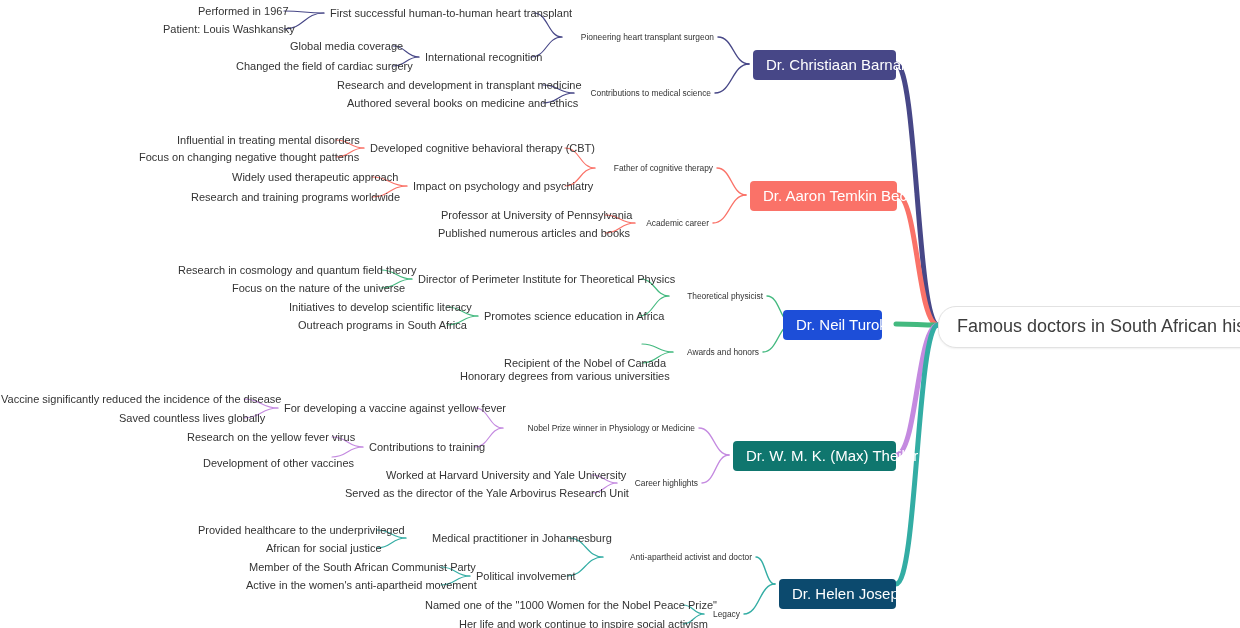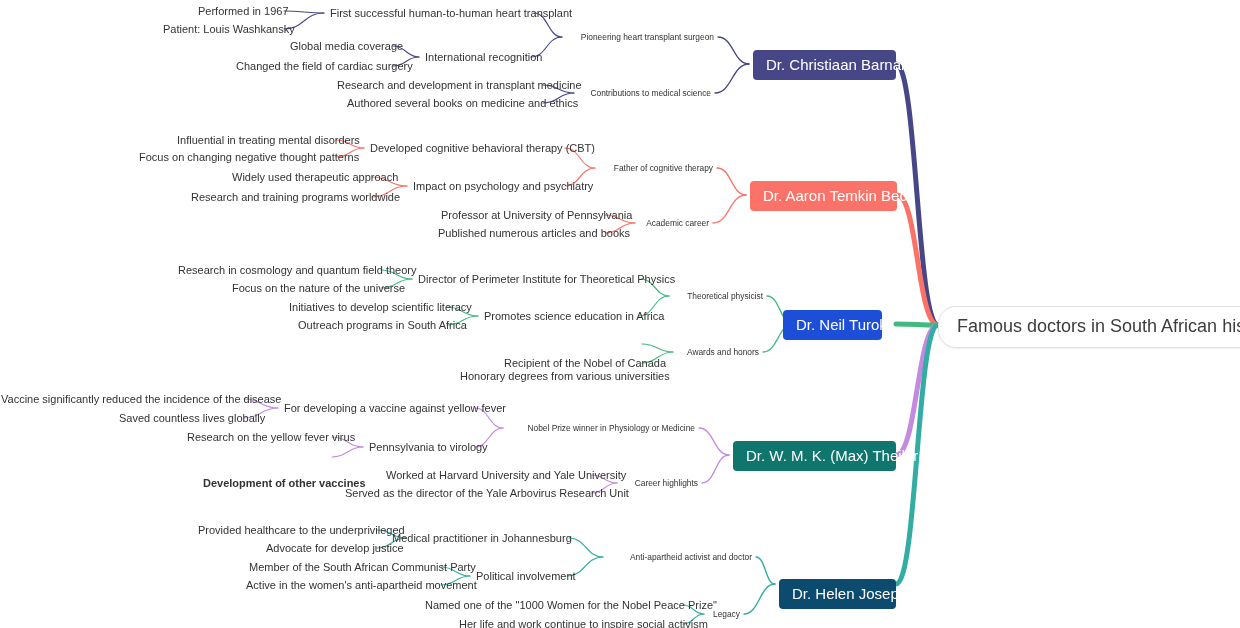--- a/index.html
+++ b/index.html
@@ -143,31 +143,31 @@
       <div class="node leaf-node" style="left: 289px; top: 300px; width: 154px; text-align: right; height: 14px; line-height: 14px;">Initiatives to develop scientific literacy</div>
       <div class="node leaf-node" style="left: 298px; top: 318px; width: 145px; text-align: right; height: 14px; line-height: 14px;">Outreach programs in South Africa</div>
       <div class="node topic-node" style="left: 679px; top: 345px; width: 80px; text-align: right; height: 14px; line-height: 14px;">Awards and honors</div>
       <div class="node leaf-node" style="left: 460px; top: 337px; width: 178px; text-align: right; height: 14px; line-height: 14px; margin-top: 32px;">Honorary degrees from various universities</div>
       <div class="node leaf-node" style="left: 504px; top: 356px; width: 134px; text-align: right; height: 14px; line-height: 14px;">Recipient of the Nobel of Canada</div>
       <div class="node branch-node" style="left: 733px; top: 441px; width: 163px; background: #0f766e;">Dr. W. M. K. (Max) Theiler</div>
       <div class="node topic-node" style="left: 509px; top: 421px; width: 186px; text-align: right; height: 14px; line-height: 14px;">Nobel Prize winner in Physiology or Medicine</div>
       <div class="node leaf-node" style="left: 284px; top: 401px; width: 187px; text-align: right; height: 14px; line-height: 14px;">For developing a vaccine against yellow fever</div>
       <div class="node leaf-node" style="left: 1px; top: 392px; width: 232px; text-align: right; height: 14px; line-height: 14px;">Vaccine significantly reduced the incidence of the disease</div>
       <div class="node leaf-node" style="left: 119px; top: 411px; width: 121px; height: 14px; line-height: 14px;">Saved countless lives globally</div>
-      <div class="node leaf-node" style="left: 369px; top: 440px; width: 102px; text-align: right; height: 14px; line-height: 14px;">Pennsylvania to virology</div>
+      <div class="node leaf-node" style="left: 369px; top: 440px; width: 102px; text-align: right; height: 14px; line-height: 14px;">Contributions to training</div>
       <div class="node leaf-node" style="left: 187px; top: 430px; width: 141px; text-align: right; height: 14px; line-height: 14px;">Research on the yellow fever virus</div>
-      <div class="node leaf-node" style="left: 203px; top: 476px; width: 125px; text-align: center; height: 14px; line-height: 14px; font-weight: bold;">Development of other vaccines</div>
+      <div class="node leaf-node" style="left: 203px; top: 456px; width: 125px; text-align: center; height: 14px; line-height: 14px;">Development of other vaccines</div>
       <div class="node topic-node" style="left: 623px; top: 476px; width: 75px; text-align: right; height: 14px; line-height: 14px;">Career highlights</div>
       <div class="node leaf-node" style="left: 386px; top: 468px; width: 202px; text-align: right; height: 14px; line-height: 14px;">Worked at Harvard University and Yale University</div>
       <div class="node leaf-node" style="left: 345px; top: 486px; width: 243px; text-align: right; height: 14px; line-height: 14px;">Served as the director of the Yale Arbovirus Research Unit</div>
       <div class="node branch-node" style="left: 779px; top: 579px; width: 117px; background: #0c4a6e;">Dr. Helen Joseph</div>
       <div class="node topic-node" style="left: 609px; top: 550px; width: 143px; text-align: right; height: 14px; line-height: 14px;">Anti-apartheid activist and doctor</div>
-      <div class="node leaf-node" style="left: 392px; top: 531px; width: 153px; text-align: left; height: 14px; line-height: 14px;">Medical practitioner in Johannesburg</div>
+      <div class="node leaf-node" style="left: 432px; top: 531px; width: 153px; text-align: left; height: 14px; line-height: 14px;">Medical practitioner in Johannesburg</div>
       <div class="node leaf-node" style="left: 198px; top: 523px; width: 175px; text-align: right; height: 14px; line-height: 14px;">Provided healthcare to the underprivileged</div>
-      <div class="node leaf-node" style="left: 266px; top: 541px; width: 107px; text-align: right; height: 14px; line-height: 14px;">Advocate for develop justice</div>
+      <div class="node leaf-node" style="left: 266px; top: 541px; width: 107px; text-align: right; height: 14px; line-height: 14px;">African for social justice</div>
       <div class="node leaf-node" style="left: 476px; top: 569px; width: 87px; text-align: right; height: 14px; line-height: 14px;">Political involvement</div>
       <div class="node leaf-node" style="left: 249px; top: 560px; width: 188px; text-align: right; height: 14px; line-height: 14px;">Member of the South African Communist Party</div>
       <div class="node leaf-node" style="left: 246px; top: 578px; width: 191px; text-align: right; height: 14px; line-height: 14px;">Active in the women's anti-apartheid movement</div>
       <div class="node topic-node" style="left: 710px; top: 607px; width: 30px; text-align: right; height: 14px; line-height: 14px;">Legacy</div>
       <div class="node leaf-node" style="left: 425px; top: 598px; width: 254px; text-align: right; height: 14px; line-height: 14px;">Named one of the "1000 Women for the Nobel Peace Prize"</div>
       <div class="node leaf-node" style="left: 459px; top: 617px; width: 220px; text-align: right; height: 14px; line-height: 14px;">Her life and work continue to inspire social activism</div>
     </div>
 </div>
 
 </body></html>

